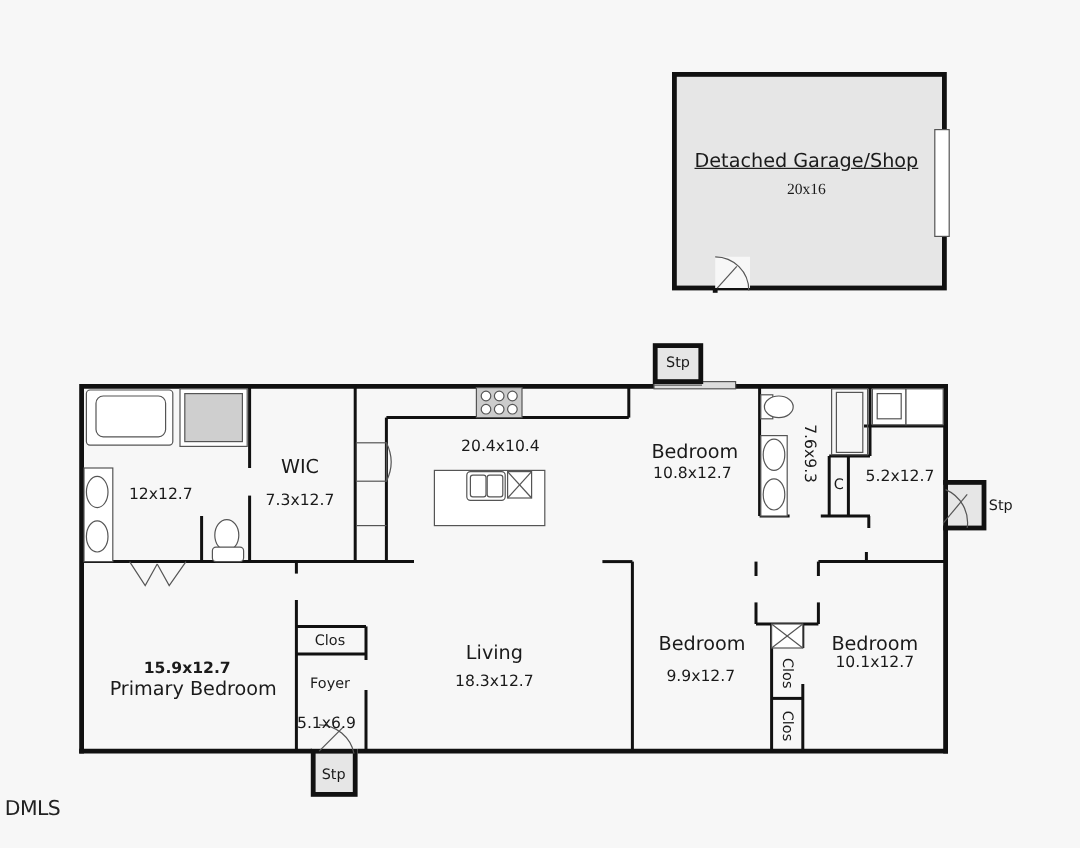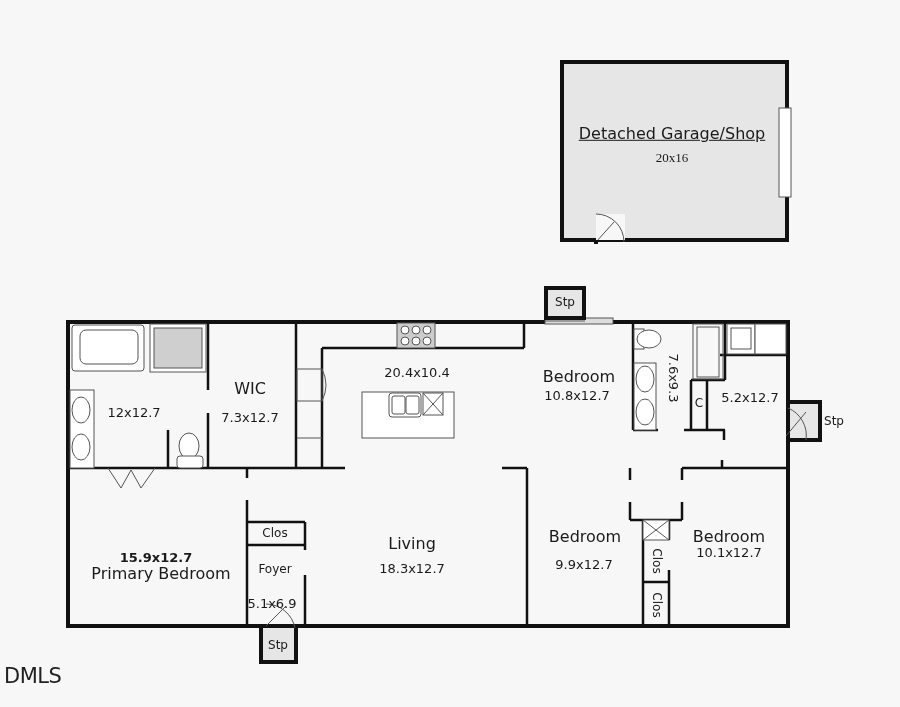--- a/index.html
+++ b/index.html
@@ -9,21 +9,21 @@
     position: relative;
     overflow: hidden;
     font-family: "DejaVu Sans", "Liberation Sans", sans-serif;
   }
   svg { position: absolute; left: 0; top: 0; }
   .lbl { position: absolute; color: #1a1a1a; white-space: nowrap; transform: translate(-50%, -50%); text-align: center; line-height: 1.15; }
   .lbl.big { font-size: 16px; }
   .lbl.sm { font-size: 13px; }
   .lbl.xs { font-size: 12px; }
   .rot90 { transform: translate(-50%, -50%) rotate(90deg); }
-  .watermark { position: absolute; left: 4px; top: 664px; font-size: 21px; letter-spacing: -0.5px; color: #222; }
+  .watermark { position: absolute; left: 4px; top: 664px; font-size: 17px; letter-spacing: -0.5px; color: #222; }
 </style>
 </head>
 <body>
 
 <svg width="900" height="707" viewBox="0 0 900 707">
 
   <g>
     <rect x="562" y="62" width="225" height="178" fill="#e6e6e6" stroke="#111" stroke-width="4"></rect>
     <rect x="779" y="108" width="12" height="89" fill="#fff" stroke="#555" stroke-width="1"></rect>
     <rect x="596" y="214" width="29" height="26" fill="#f7f7f7"></rect>

